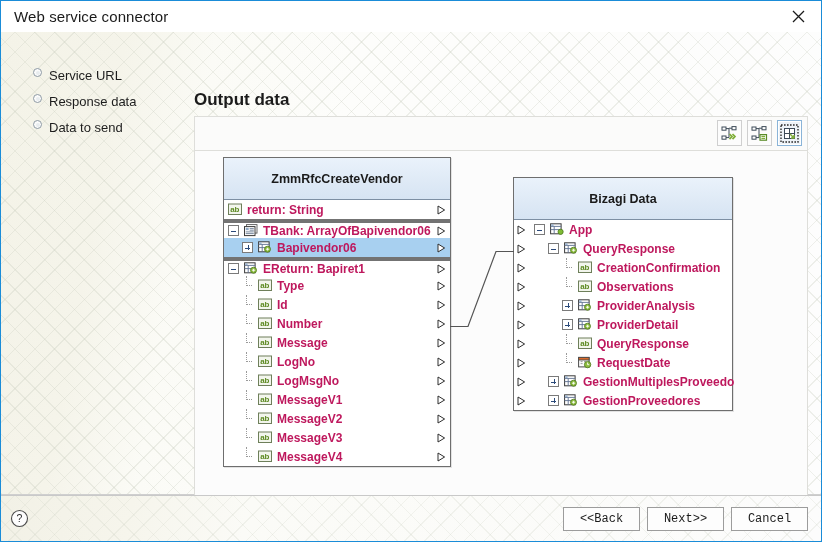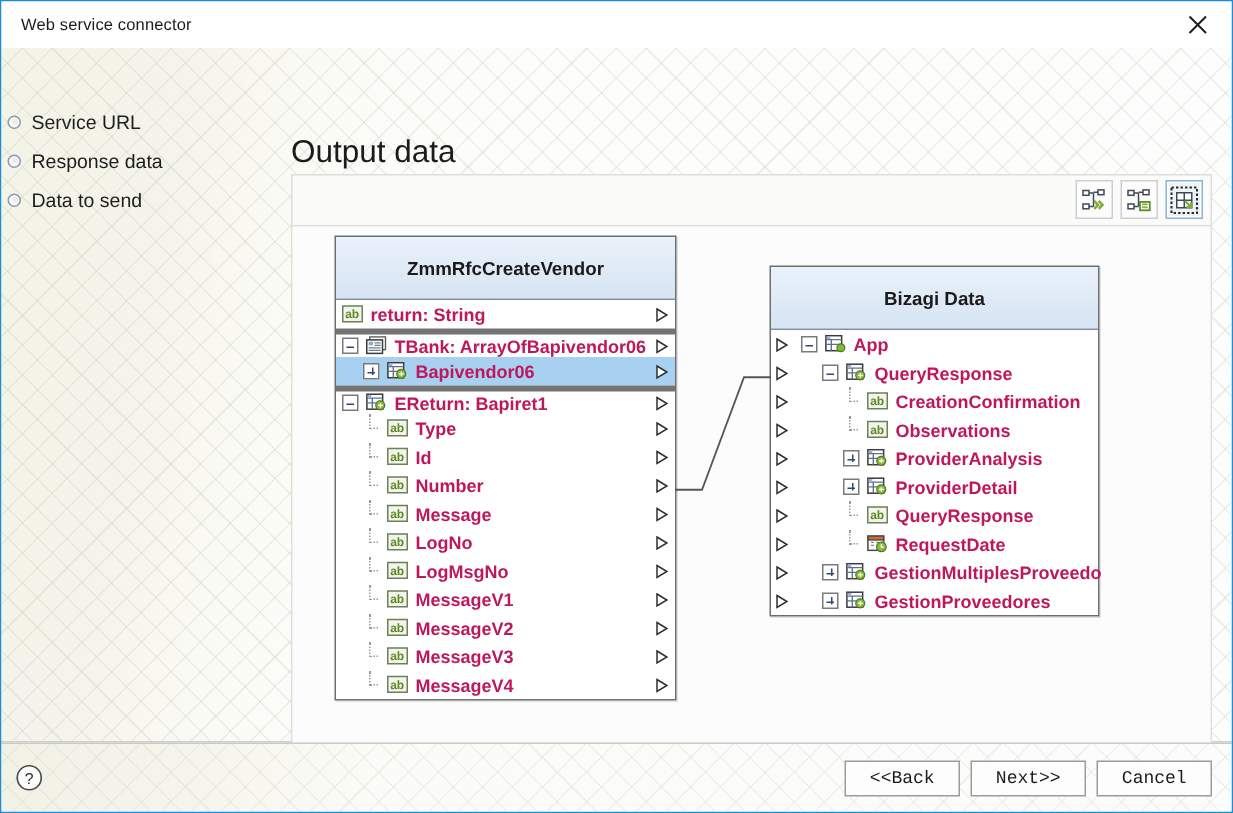--- a/index.html
+++ b/index.html
@@ -23,21 +23,21 @@
 
   
   #titlebar {
     height: 31px; flex: 0 0 31px;
     background: #ffffff;
     display: flex; align-items: center;
     position: relative;
   }
   #titlebar-text {
     margin-left: 13px;
-    font-size: 11px;
+    font-size: 15px;
     color: #1b1b1b;
     letter-spacing: .1px;
   }
   #close-btn {
     position: absolute; right: 0; top: 0;
     width: 46px; height: 30px;
     display: flex; align-items: center; justify-content: center;
     cursor: pointer;
   }
   #close-btn svg { display:block; }
@@ -54,23 +54,23 @@
     border-bottom: 1px solid #cfcfcf;
   }
 
   
   #sidebar {
     width: 190px; flex: 0 0 190px;
     padding-top: 36px;
     position: relative;
   }
   .nav-item {
-    display: flex; align-items: center;
+    display: flex; 
     height: 26px;
-    padding-left: 4px;
+    padding-left: 32px;
     cursor: pointer;
   }
   .nav-bullet {
     width: 9px; height: 9px;
     margin-right: 7px;
     border: 1.5px solid #8e9aa4;
     border-radius: 50%;
     background: #fbfbfb;
     flex: 0 0 9px;
     position: relative;
@@ -84,21 +84,21 @@
 
   
   #main {
     flex: 1 1 auto;
     position: relative;
     padding: 0 18px 0 0;
   }
   #page-title {
     position: absolute;
     left: 3px; top: 58px;
-    font-size: 21px; font-weight: normal;
+    font-size: 17px; font-weight: bold;
     color: #1b1b1b;
   }
 
   
   #toolbar-strip {
     position: absolute;
     left: 3px; top: 84px;
     width: 614px; height: 34px;
     background: #fbfbfa;
     border: 1px solid #dededa;

